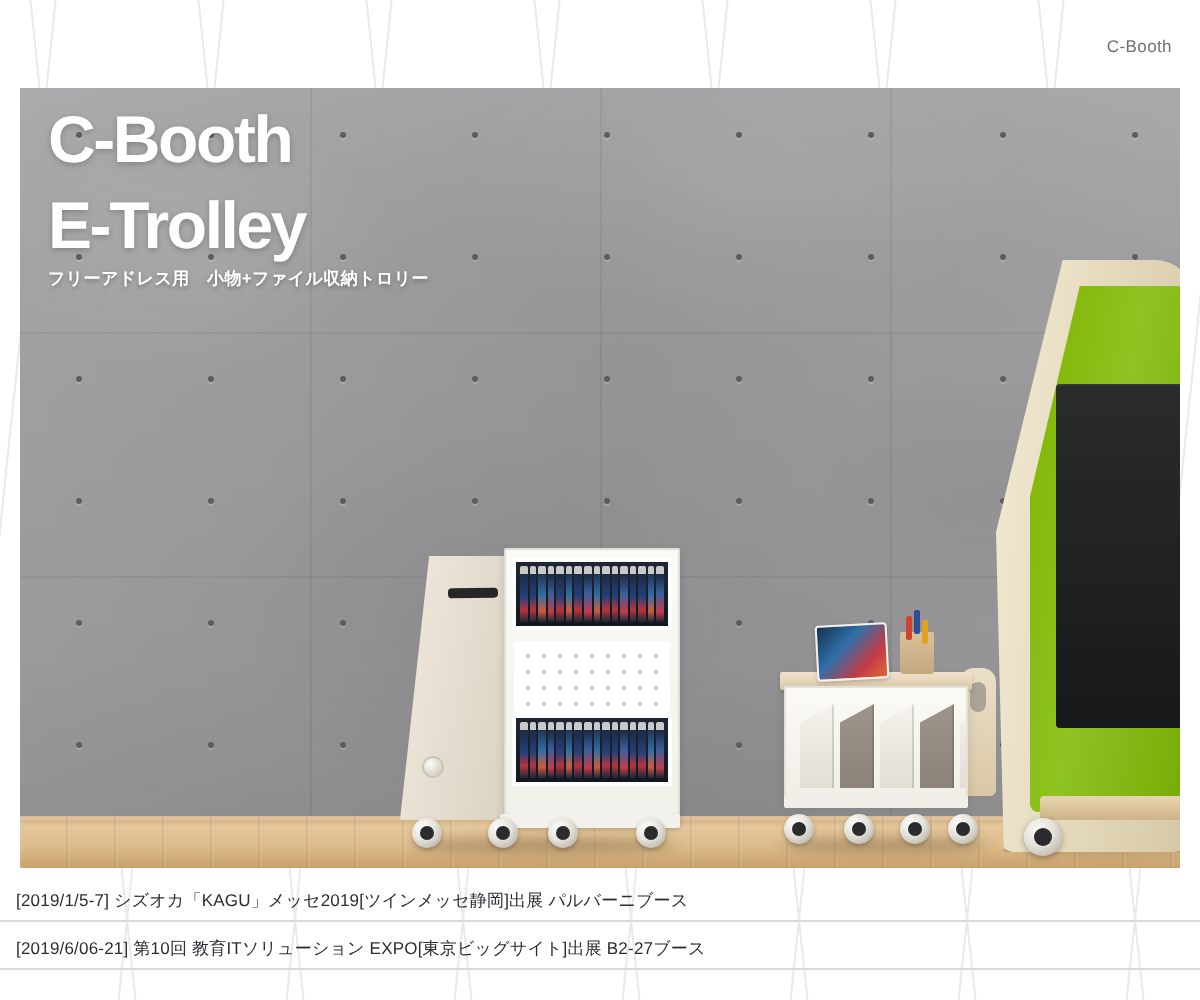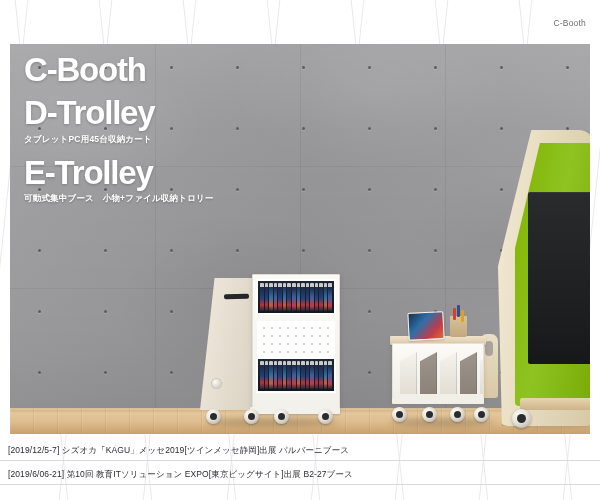--- a/index.html
+++ b/index.html
@@ -356,28 +356,24 @@
       <div class="floor-top"></div>
       <div class="floor-grain"></div>
     </div>
 
     <div id="titles">
 
       <div class="t-row">
         <div class="t-main">C-Booth</div>
       </div>
 
-      <div class="t-row">
-        <div class="t-main">D-Trolley</div>
-        <div class="t-sub">タブレットPC用45台収納カート</div>
-      </div>
 
       <div class="t-row">
         <div class="t-main">E-Trolley</div>
-        <div class="t-sub">可動式集中ブース　小物+ファイル収納トロリー</div>
+        <div class="t-sub">フリーアドレス用　小物+ファイル収納トロリー</div>
       </div>
 
     </div>
 
     <div class="fshadow" style="left:196px;width:132px;"></div>
     <div class="fshadow" style="left:380px;width:104px;"></div>
     <div class="fshadow" style="left:500px;width:90px;"></div>
 
     <div id="d-trolley">
       <div class="dt-side">
@@ -463,17 +459,17 @@
       <div class="cb-shell"></div>
       <div class="cb-inner"></div>
       <div class="cb-board"></div>
       <div class="cb-desk"></div>
       <div class="cb-caster"></div>
     </div>
 
   </div>
 
   <div id="news">
-    <a class="news-item" href="#" style="text-decoration:none;color:#2b2b33;">[2019/12/5-7] シズオカ「KAGU」メッセ2019[ツインメッセ静岡]出展 パルバーニブース</a>
+    <a class="news-item" href="#" style="text-decoration:none;color:#2b2b33;">[2019/1/5-7] シズオカ「KAGU」メッセ2019[ツインメッセ静岡]出展 パルバーニブース</a>
     <a class="news-item" href="#" style="text-decoration:none;color:#2b2b33;">[2019/6/06-21] 第10回 教育ITソリューション EXPO[東京ビッグサイト]出展 B2-27ブース</a>
   </div>
 
 </div>
 
 </body></html>

